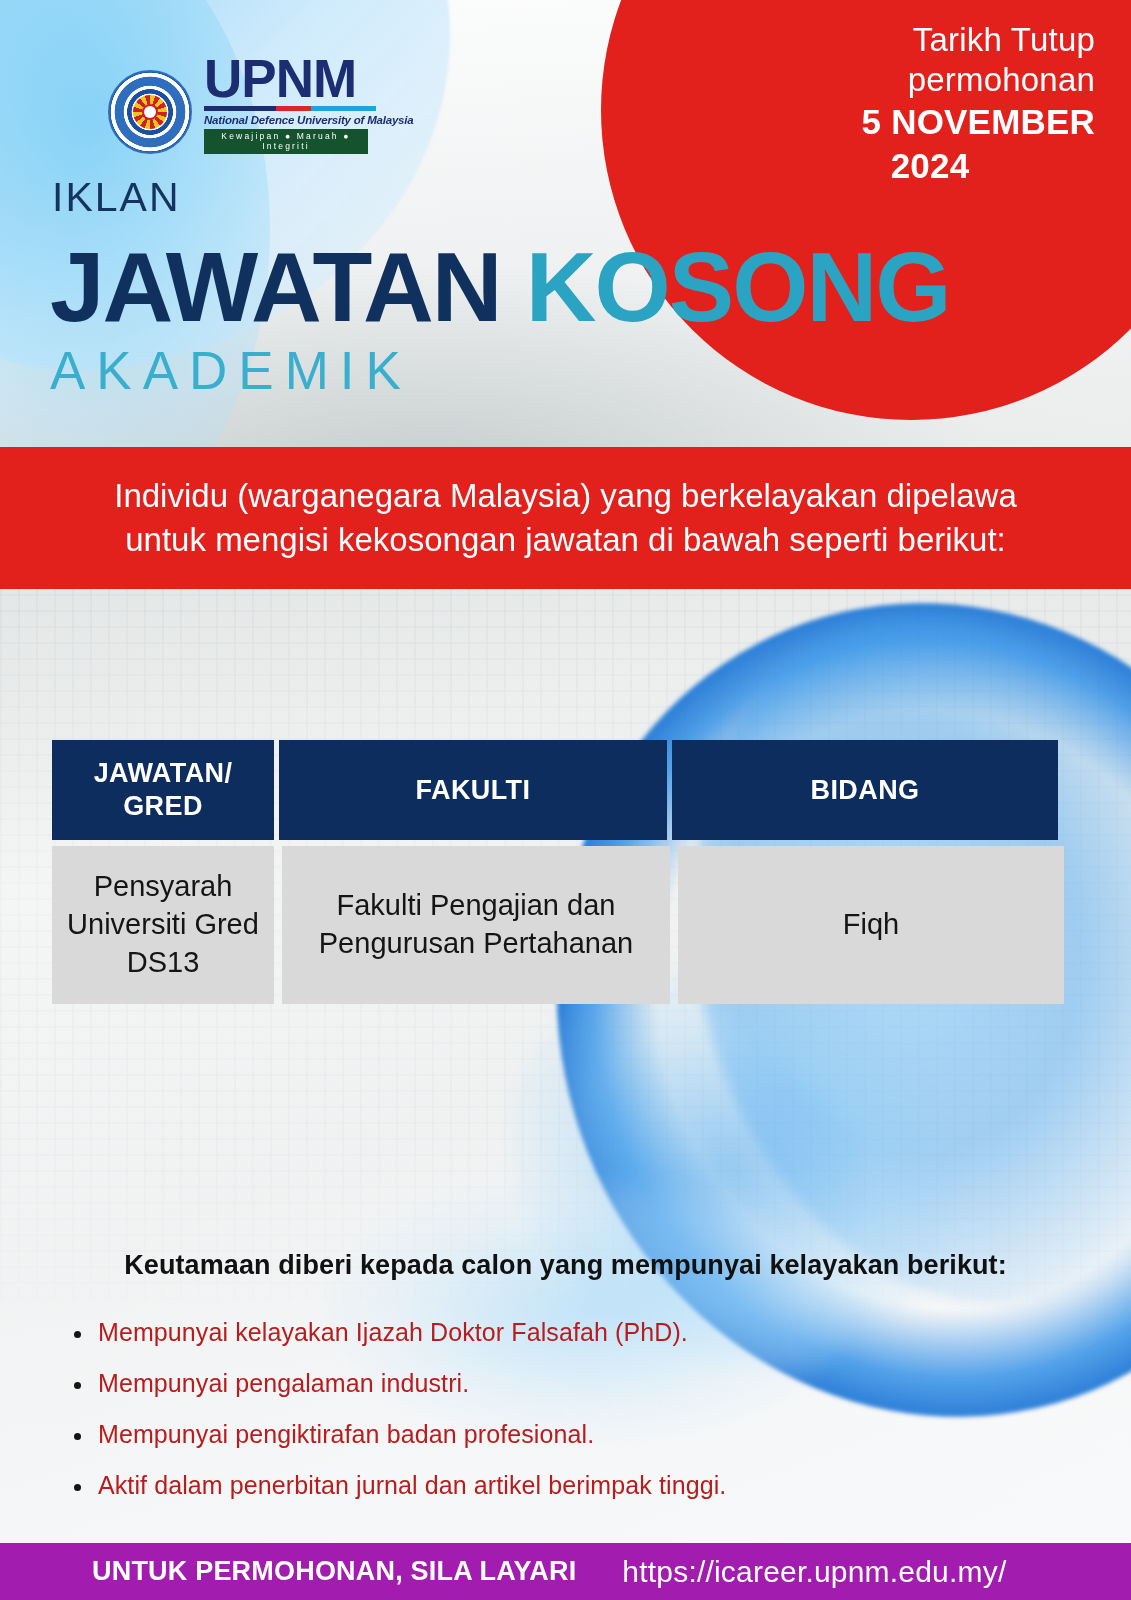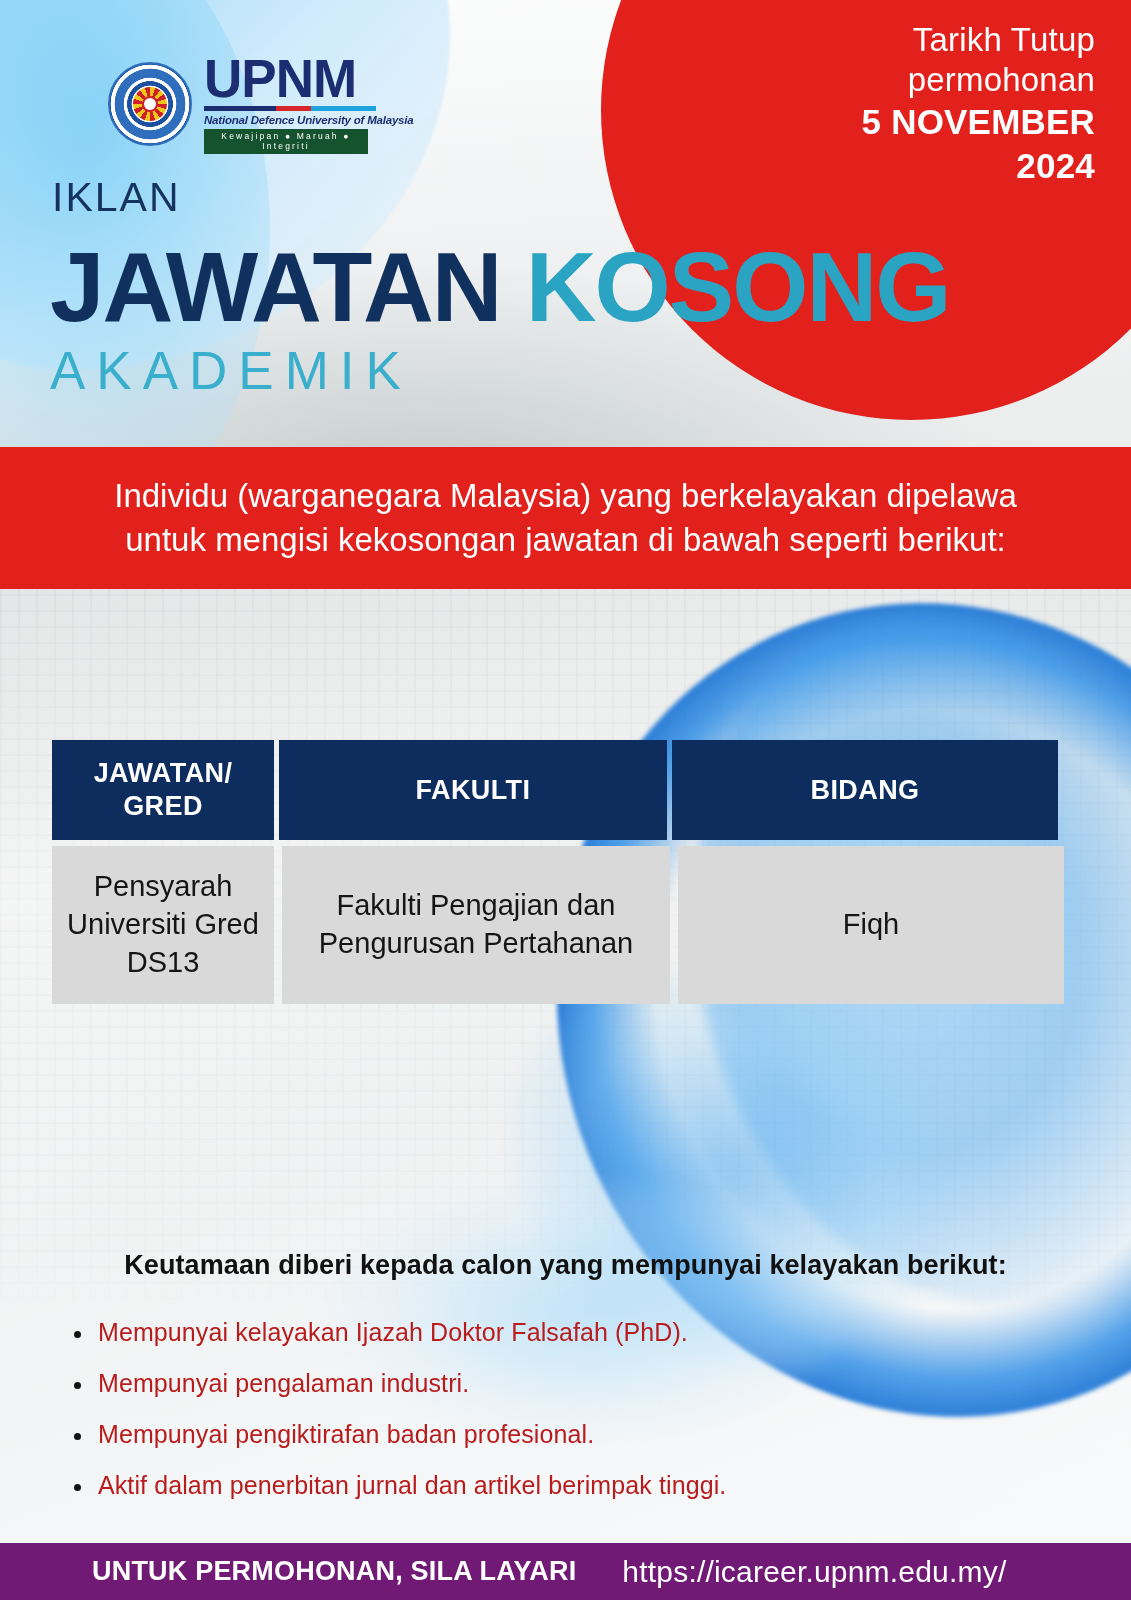--- a/index.html
+++ b/index.html
@@ -134,28 +134,29 @@
     font-size: 35px;
     font-weight: 700;
     letter-spacing: 0.2px;
     margin-top: 2px;
   }
   .deadline .dl-year {
     font-size: 35px;
     font-weight: 700;
     letter-spacing: 0.2px;
     margin-top: 2px;
+    text-align: center;
   }
 
   
   .logo-block {
     position: absolute;
     left: 108px; top: 54px;
     display: flex;
-    align-items: center;
+    align-items: flex-end;
     gap: 12px;
   }
   .crest {
     width: 84px; height: 84px;
     border-radius: 50%;
     background:
       radial-gradient(circle at 50% 50%, #fdfdfd 0%, #fdfdfd 32%, #1b4fa0 33%, #1b4fa0 40%, #ffffff 41%, #ffffff 46%, #2f6ebd 47%, #2f6ebd 62%, #ffffff 63%, #ffffff 69%, #1b4fa0 70%, #1b4fa0 78%, #f2f7fd 79%, #f2f7fd 100%);
     border: 2px solid #2f6ebd;
     position: relative;
     box-sizing: border-box;
@@ -347,21 +348,21 @@
     width: 7px; height: 7px;
     border-radius: 50%;
     background: #141414;
   }
 
   
   .footer-band {
     position: absolute;
     left: 0; right: 0;
     bottom: 0; height: 57px;
-    background: #701a75;
+    background: #a21caf;
     display: flex;
     align-items: center;
     padding-left: 92px;
     gap: 46px;
     box-sizing: border-box;
   }
   .footer-label {
     color: #ffffff;
     font-size: 27px;
     font-weight: 700;

